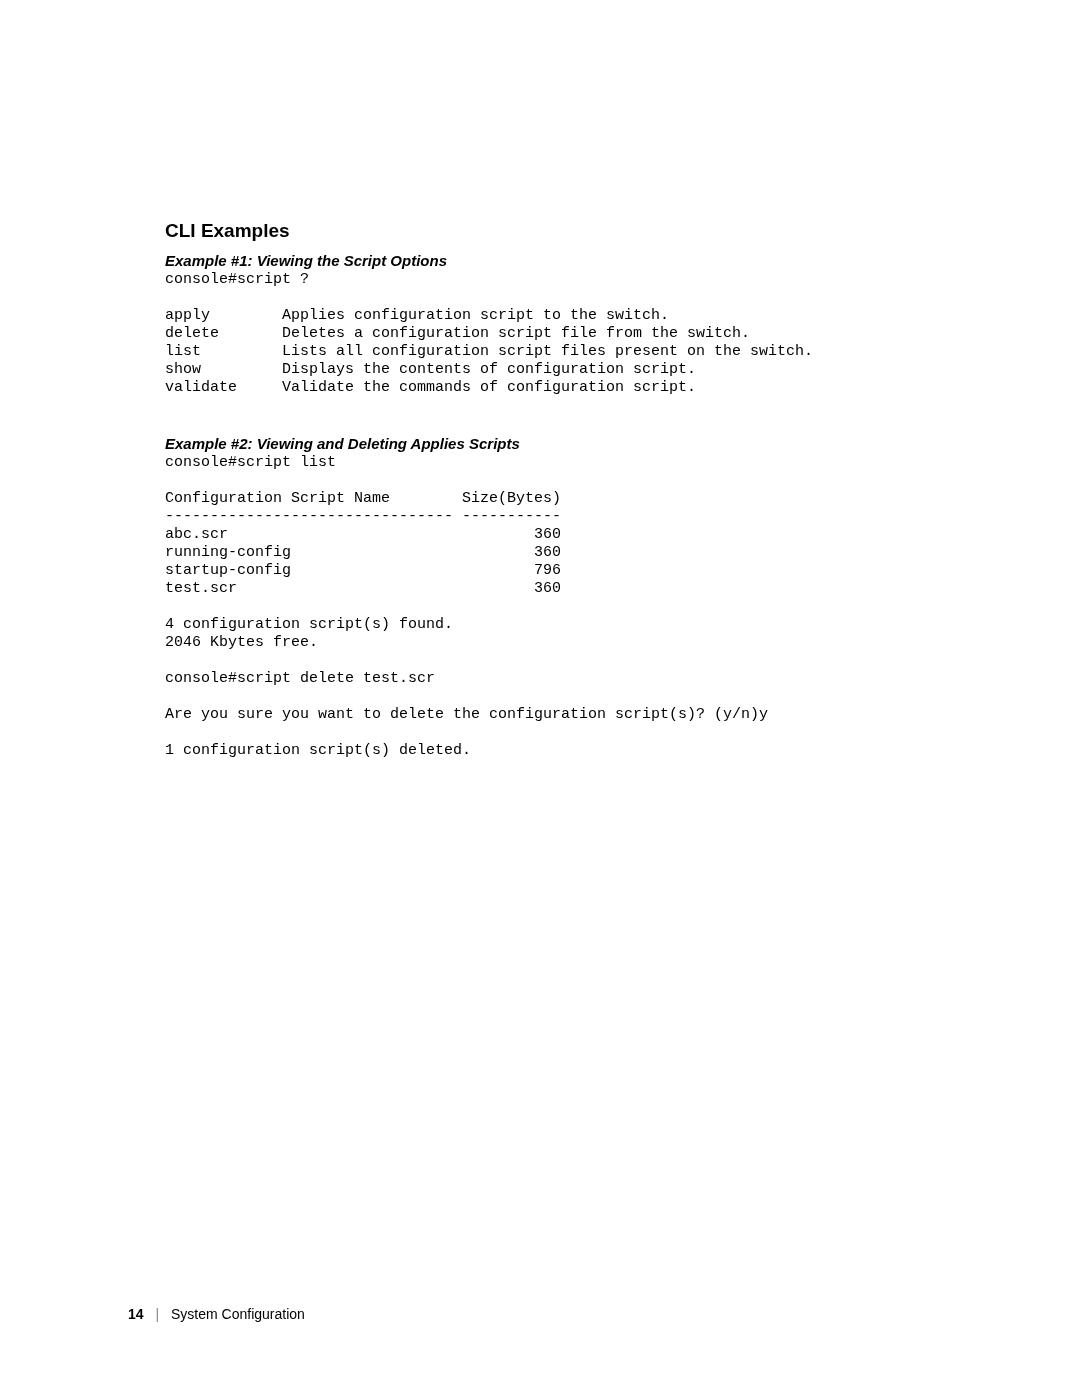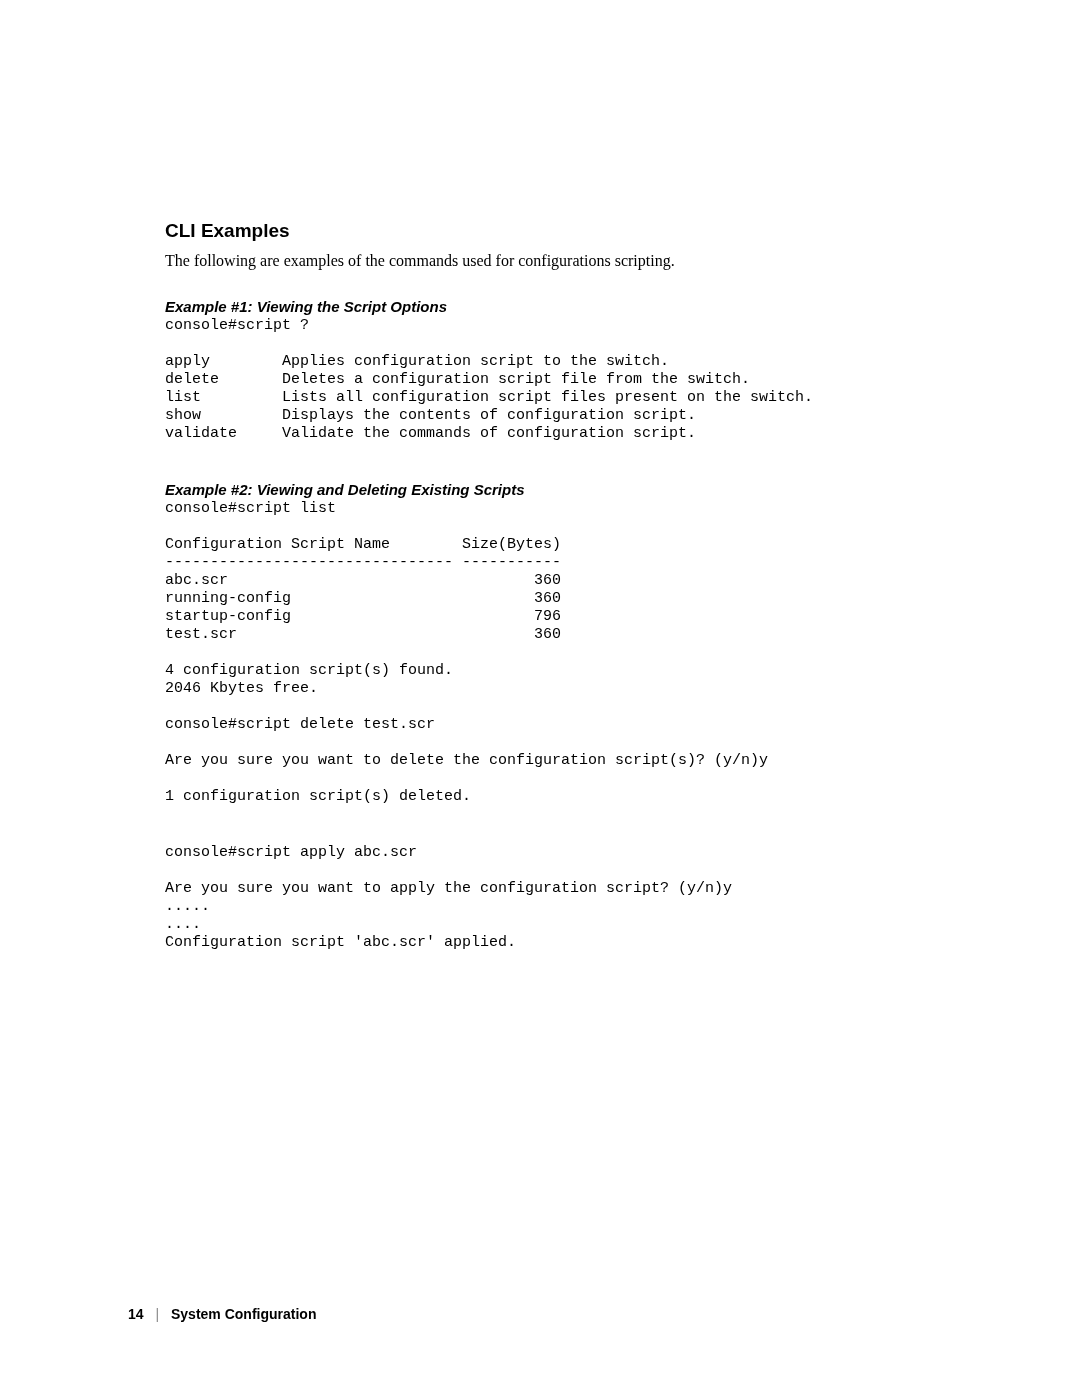--- a/index.html
+++ b/index.html
@@ -50,63 +50,56 @@
       font-size: 14px;
     }
     .page-num {
       font-weight: bold;
     }
     .divider {
       margin: 0 8px;
       color: #888;
     }
     .chapter {
-      font-weight: bold;
+      font-weight: normal;
     }
   </style>
 </head>
 <body>
 
 <div class="page">
   <h2 class="section-heading">CLI Examples</h2>
-  <p class="intro-text">The following are examples of the commands used for configurations scripting.</p>
 
   <h3 class="example-heading">Example #1: Viewing the Script Options</h3>
   <pre class="code-block">console#script ?
 
 apply        Applies configuration script to the switch.
 delete       Deletes a configuration script file from the switch.
 list         Lists all configuration script files present on the switch.
 show         Displays the contents of configuration script.
 validate     Validate the commands of configuration script.</pre>
 
-  <h3 class="example-heading">Example #2: Viewing and Deleting Existing Scripts</h3>
+  <h3 class="example-heading">Example #2: Viewing and Deleting Applies Scripts</h3>
   <pre class="code-block">console#script list
 
 Configuration Script Name        Size(Bytes)
 -------------------------------- -----------
 abc.scr                                  360
 running-config                           360
 startup-config                           796
 test.scr                                 360
 
 4 configuration script(s) found.
 2046 Kbytes free.
 
 console#script delete test.scr
 
 Are you sure you want to delete the configuration script(s)? (y/n)y
 
 1 configuration script(s) deleted.</pre>
 
-  <pre class="code-block code-block-last">console#script apply abc.scr
-
-Are you sure you want to apply the configuration script? (y/n)y
-.....
-....
-Configuration script 'abc.scr' applied.</pre>
 </div>
 
 <div class="footer">
   <span class="page-num">14</span>
   <span class="divider">|</span>
   <span class="chapter">System Configuration</span>
 </div>
 
 </body></html>

